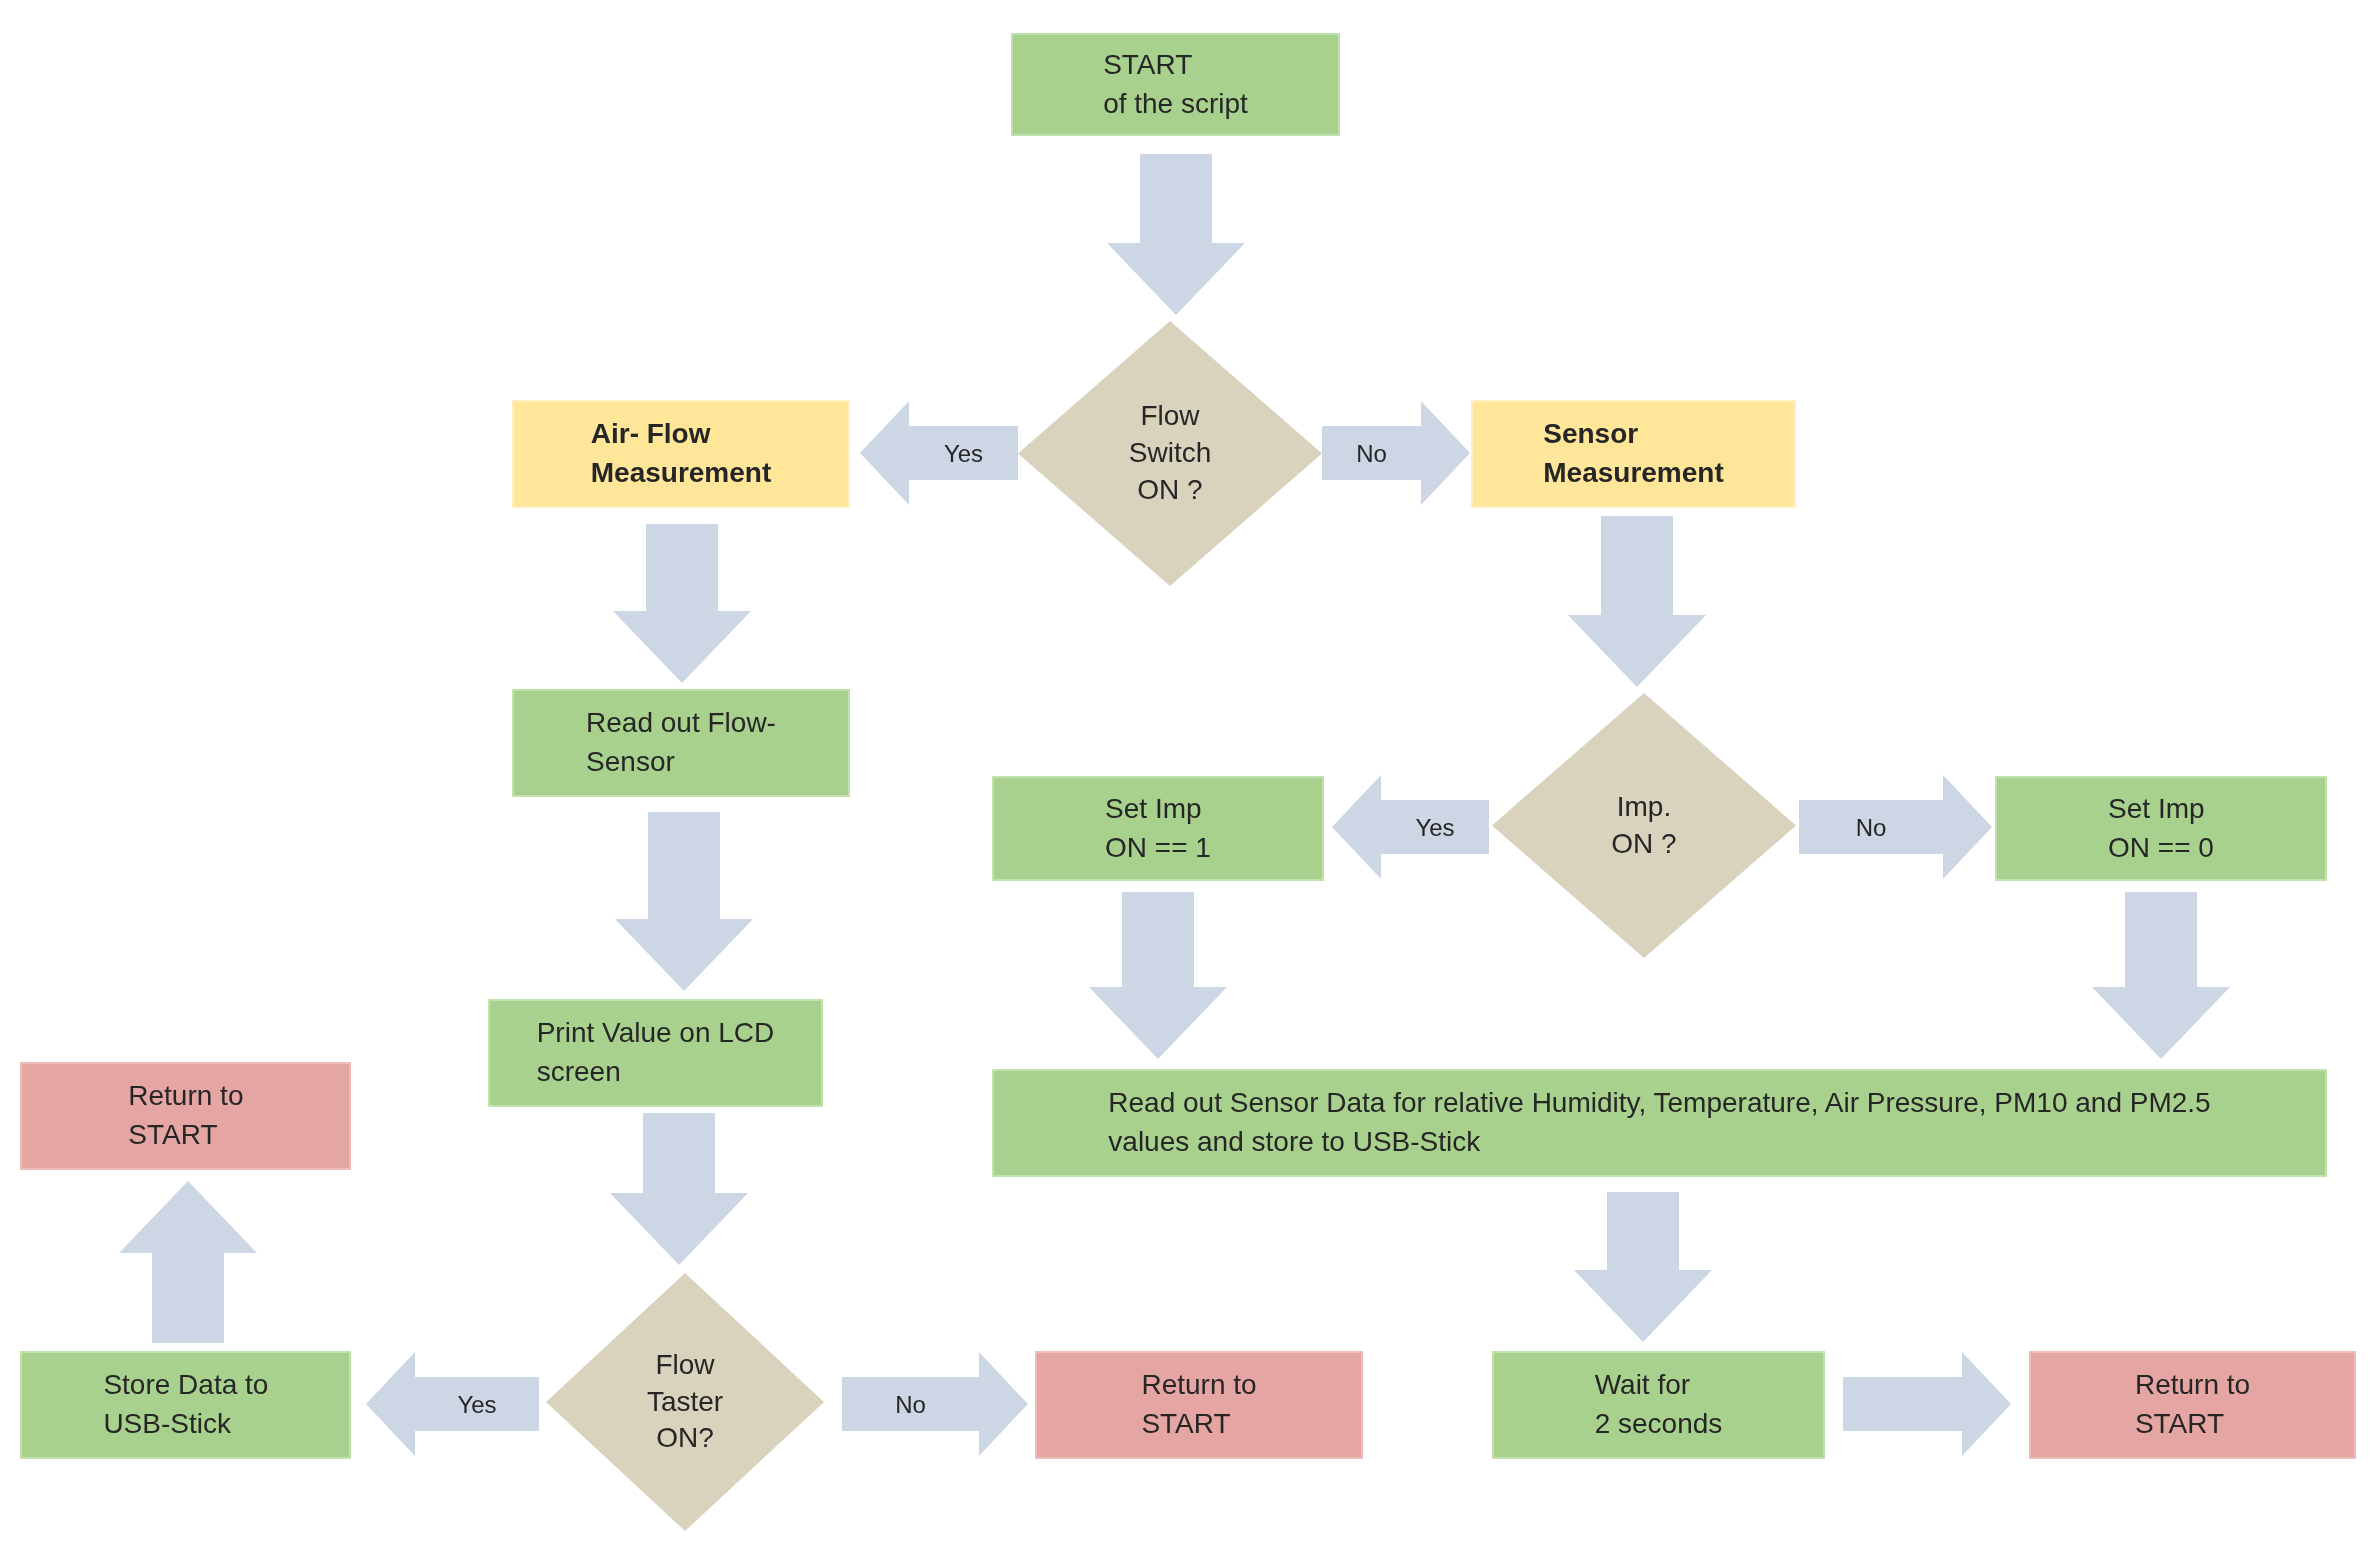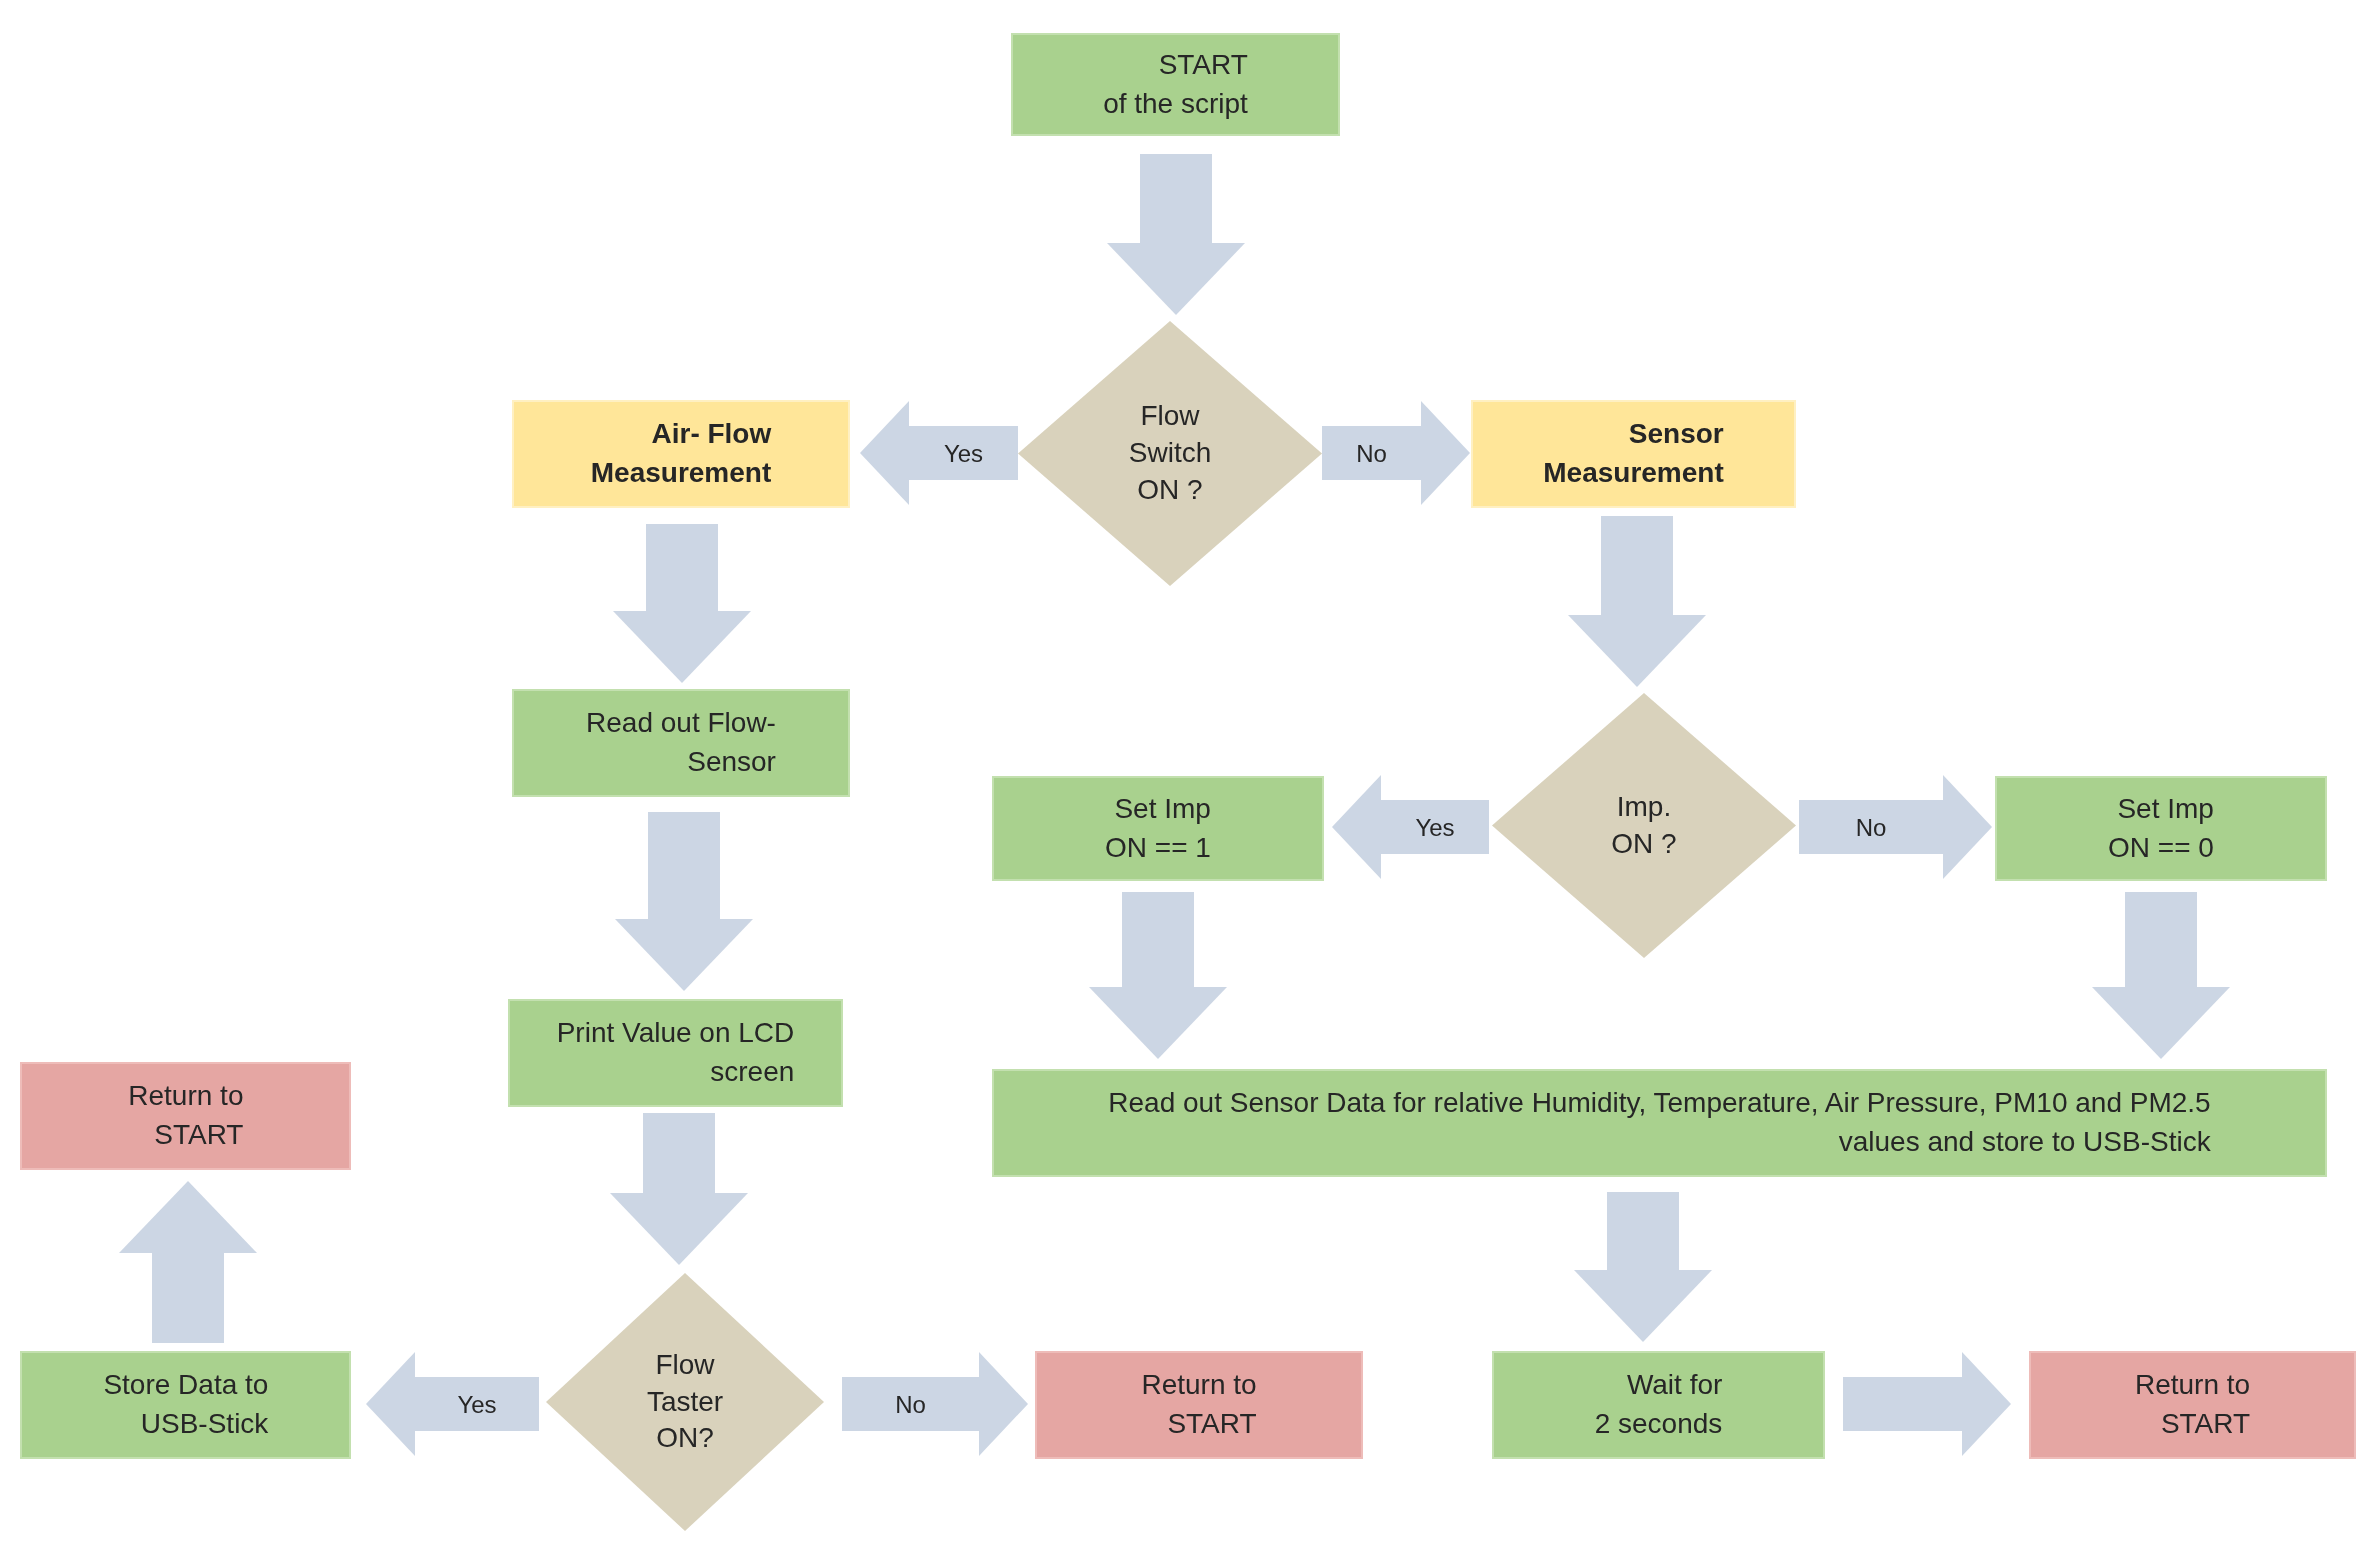--- a/index.html
+++ b/index.html
@@ -19,21 +19,21 @@
     position:relative;
     width:2377px;height:1552px;
     background:var(--background);
     overflow:hidden;
     font-family:"Liberation Sans", sans-serif;
     color:var(--text);
   }
   .node{
     position:absolute;
     display:flex;align-items:center;justify-content:center;
-    text-align:right;
+    text-align:left;
     box-sizing:border-box;
   }
   .node .label, .diamond .label{
     white-space:pre-line;
     font-size:28px;
     line-height:1.38;
     color:var(--text);
   }
   .node.process{background:var(--process-green);border:2.5px solid var(--process-green-border);}
   .node.measure{background:var(--measure-yellow);border:2.5px solid var(--measure-yellow-border);font-weight:bold;}
@@ -128,21 +128,21 @@
   <div class="node process" style="left:512px;top:689px;width:338px;height:108px">
     <span class="label">Read out Flow-
 Sensor</span>
   </div>
 
   <div class="arrow down" style="left:615px;top:812px;height:179px">
     <div class="stem"></div>
     <div class="head"></div>
   </div>
 
-  <div class="node process" style="left:508px;top:999px;width:335px;height:108px">
+  <div class="node process" style="left:488px;top:999px;width:335px;height:108px">
     <span class="label">Print Value on LCD
 screen</span>
   </div>
 
   <div class="arrow down" style="left:610px;top:1113px;height:152px">
     <div class="stem"></div>
     <div class="head"></div>
   </div>
 
   <div class="diamond" style="left:546px;top:1273px;width:278px;height:258px">

